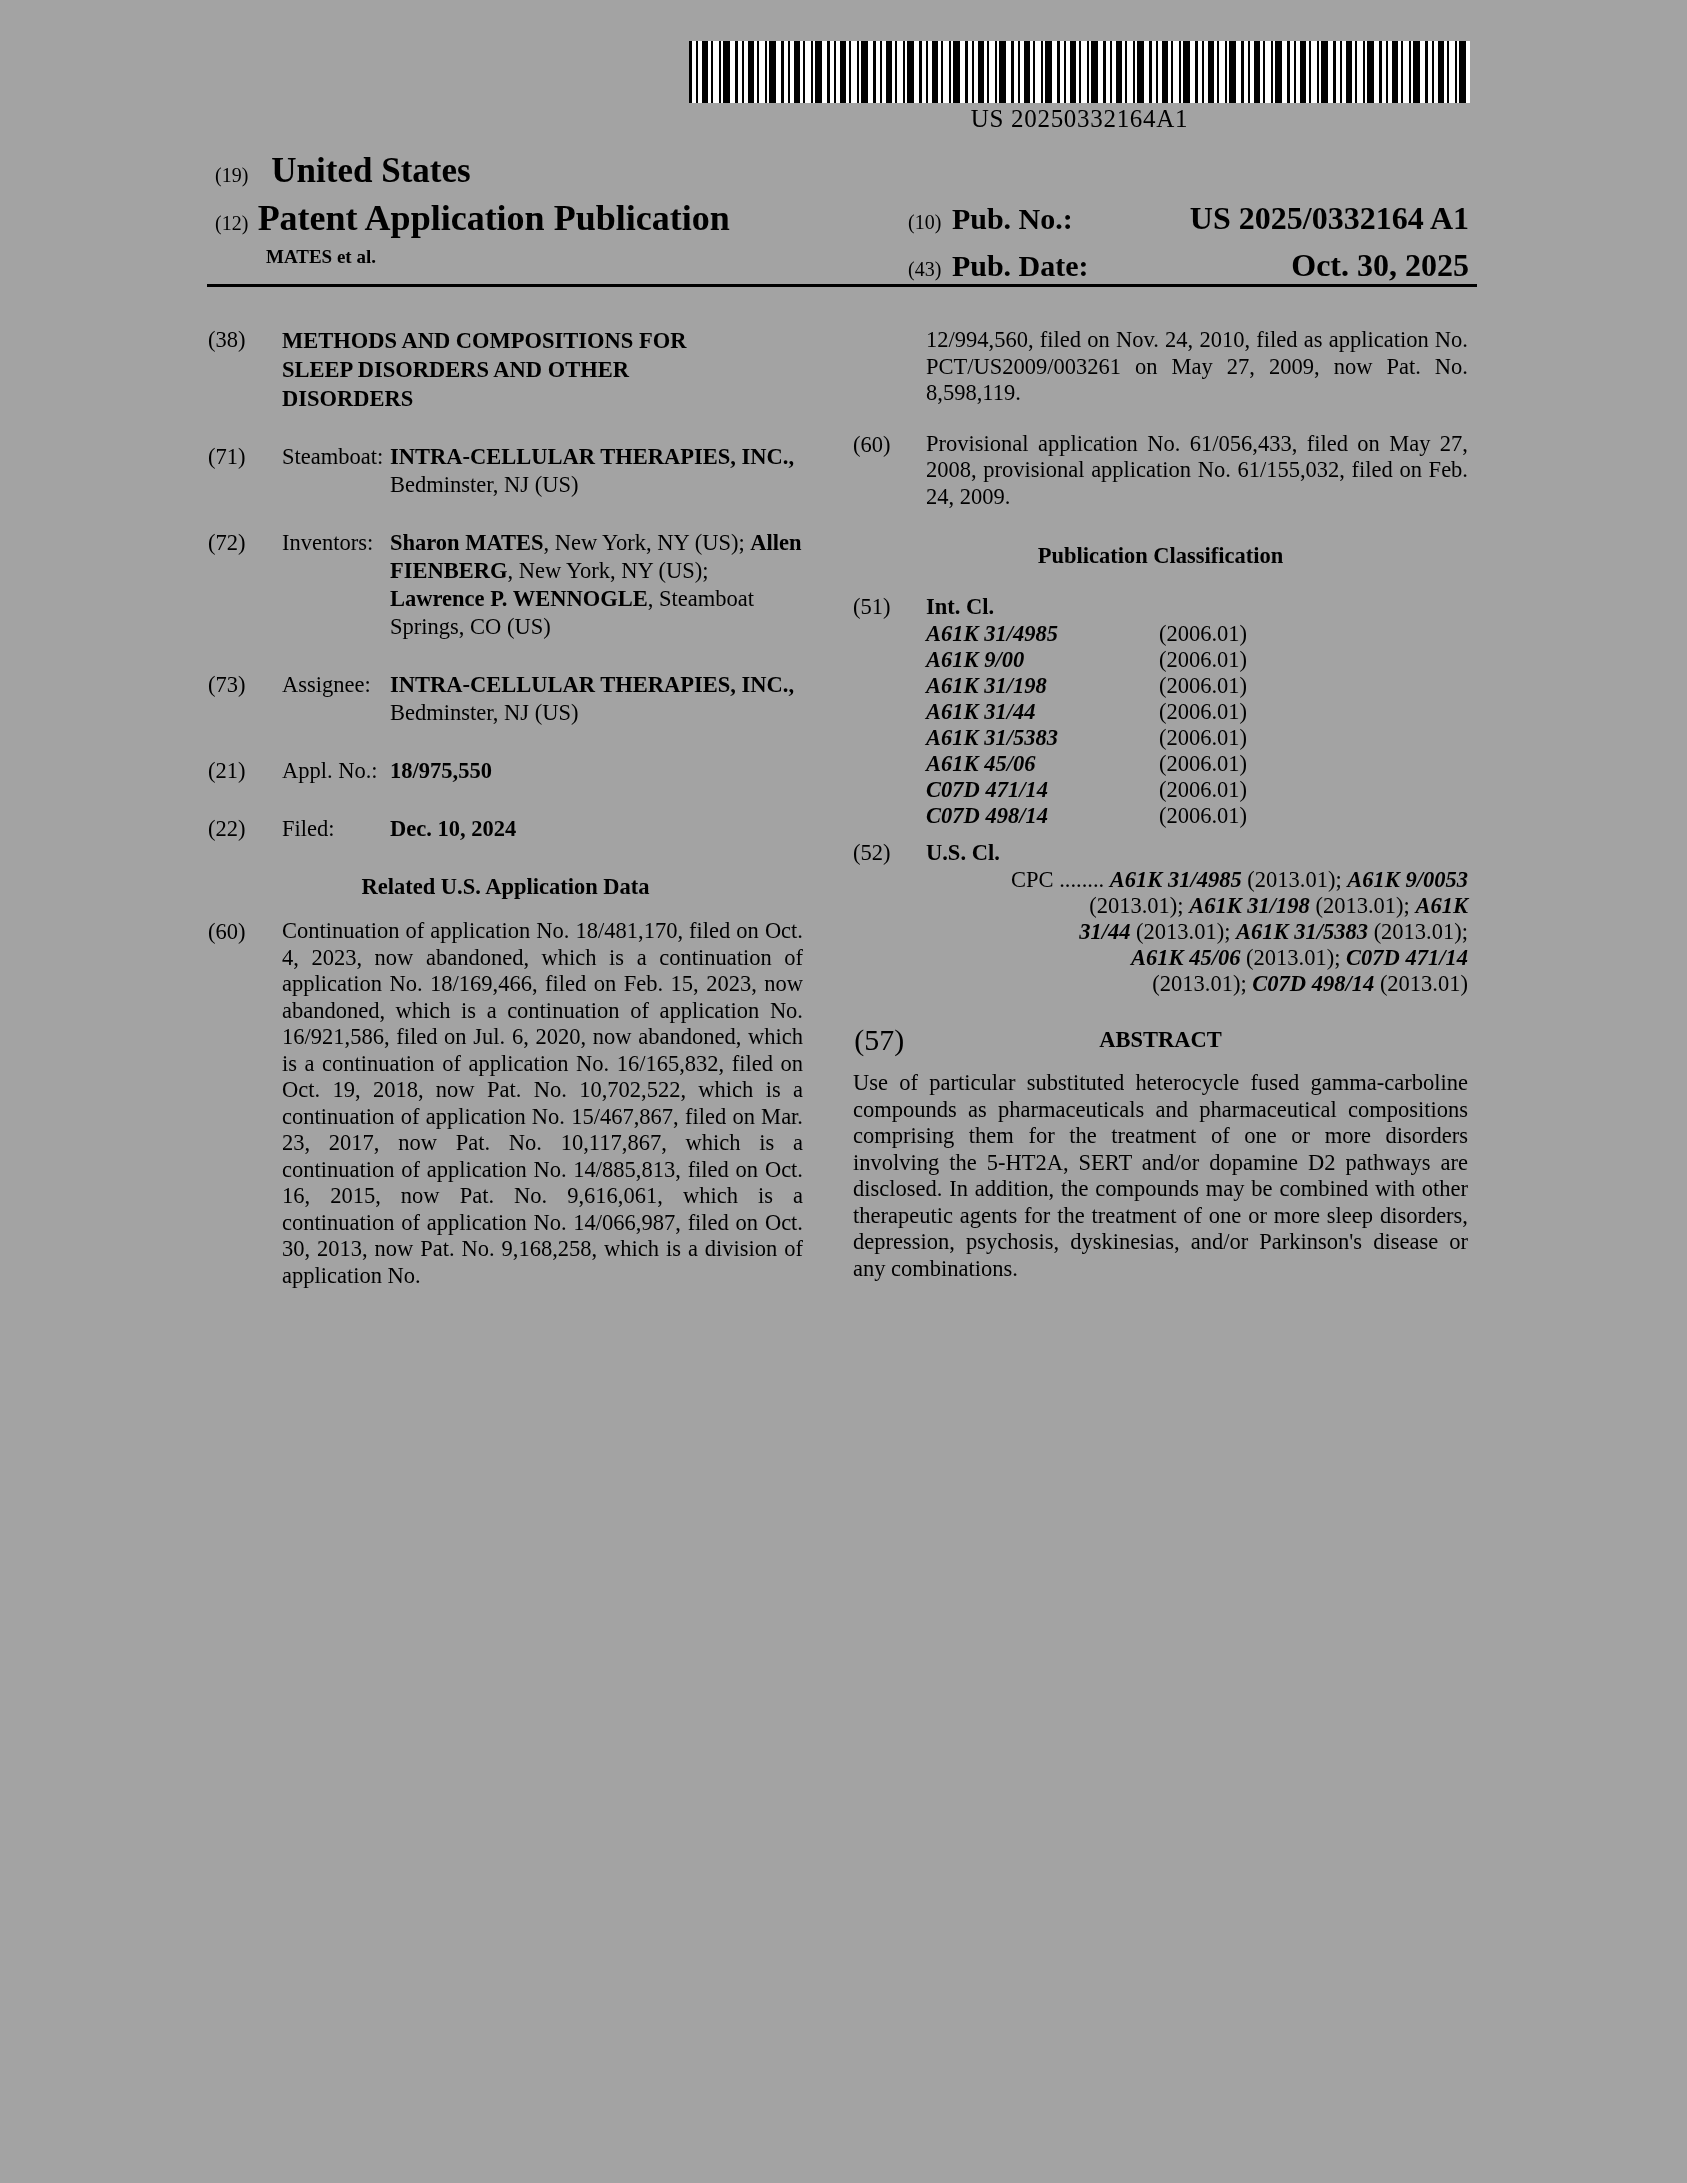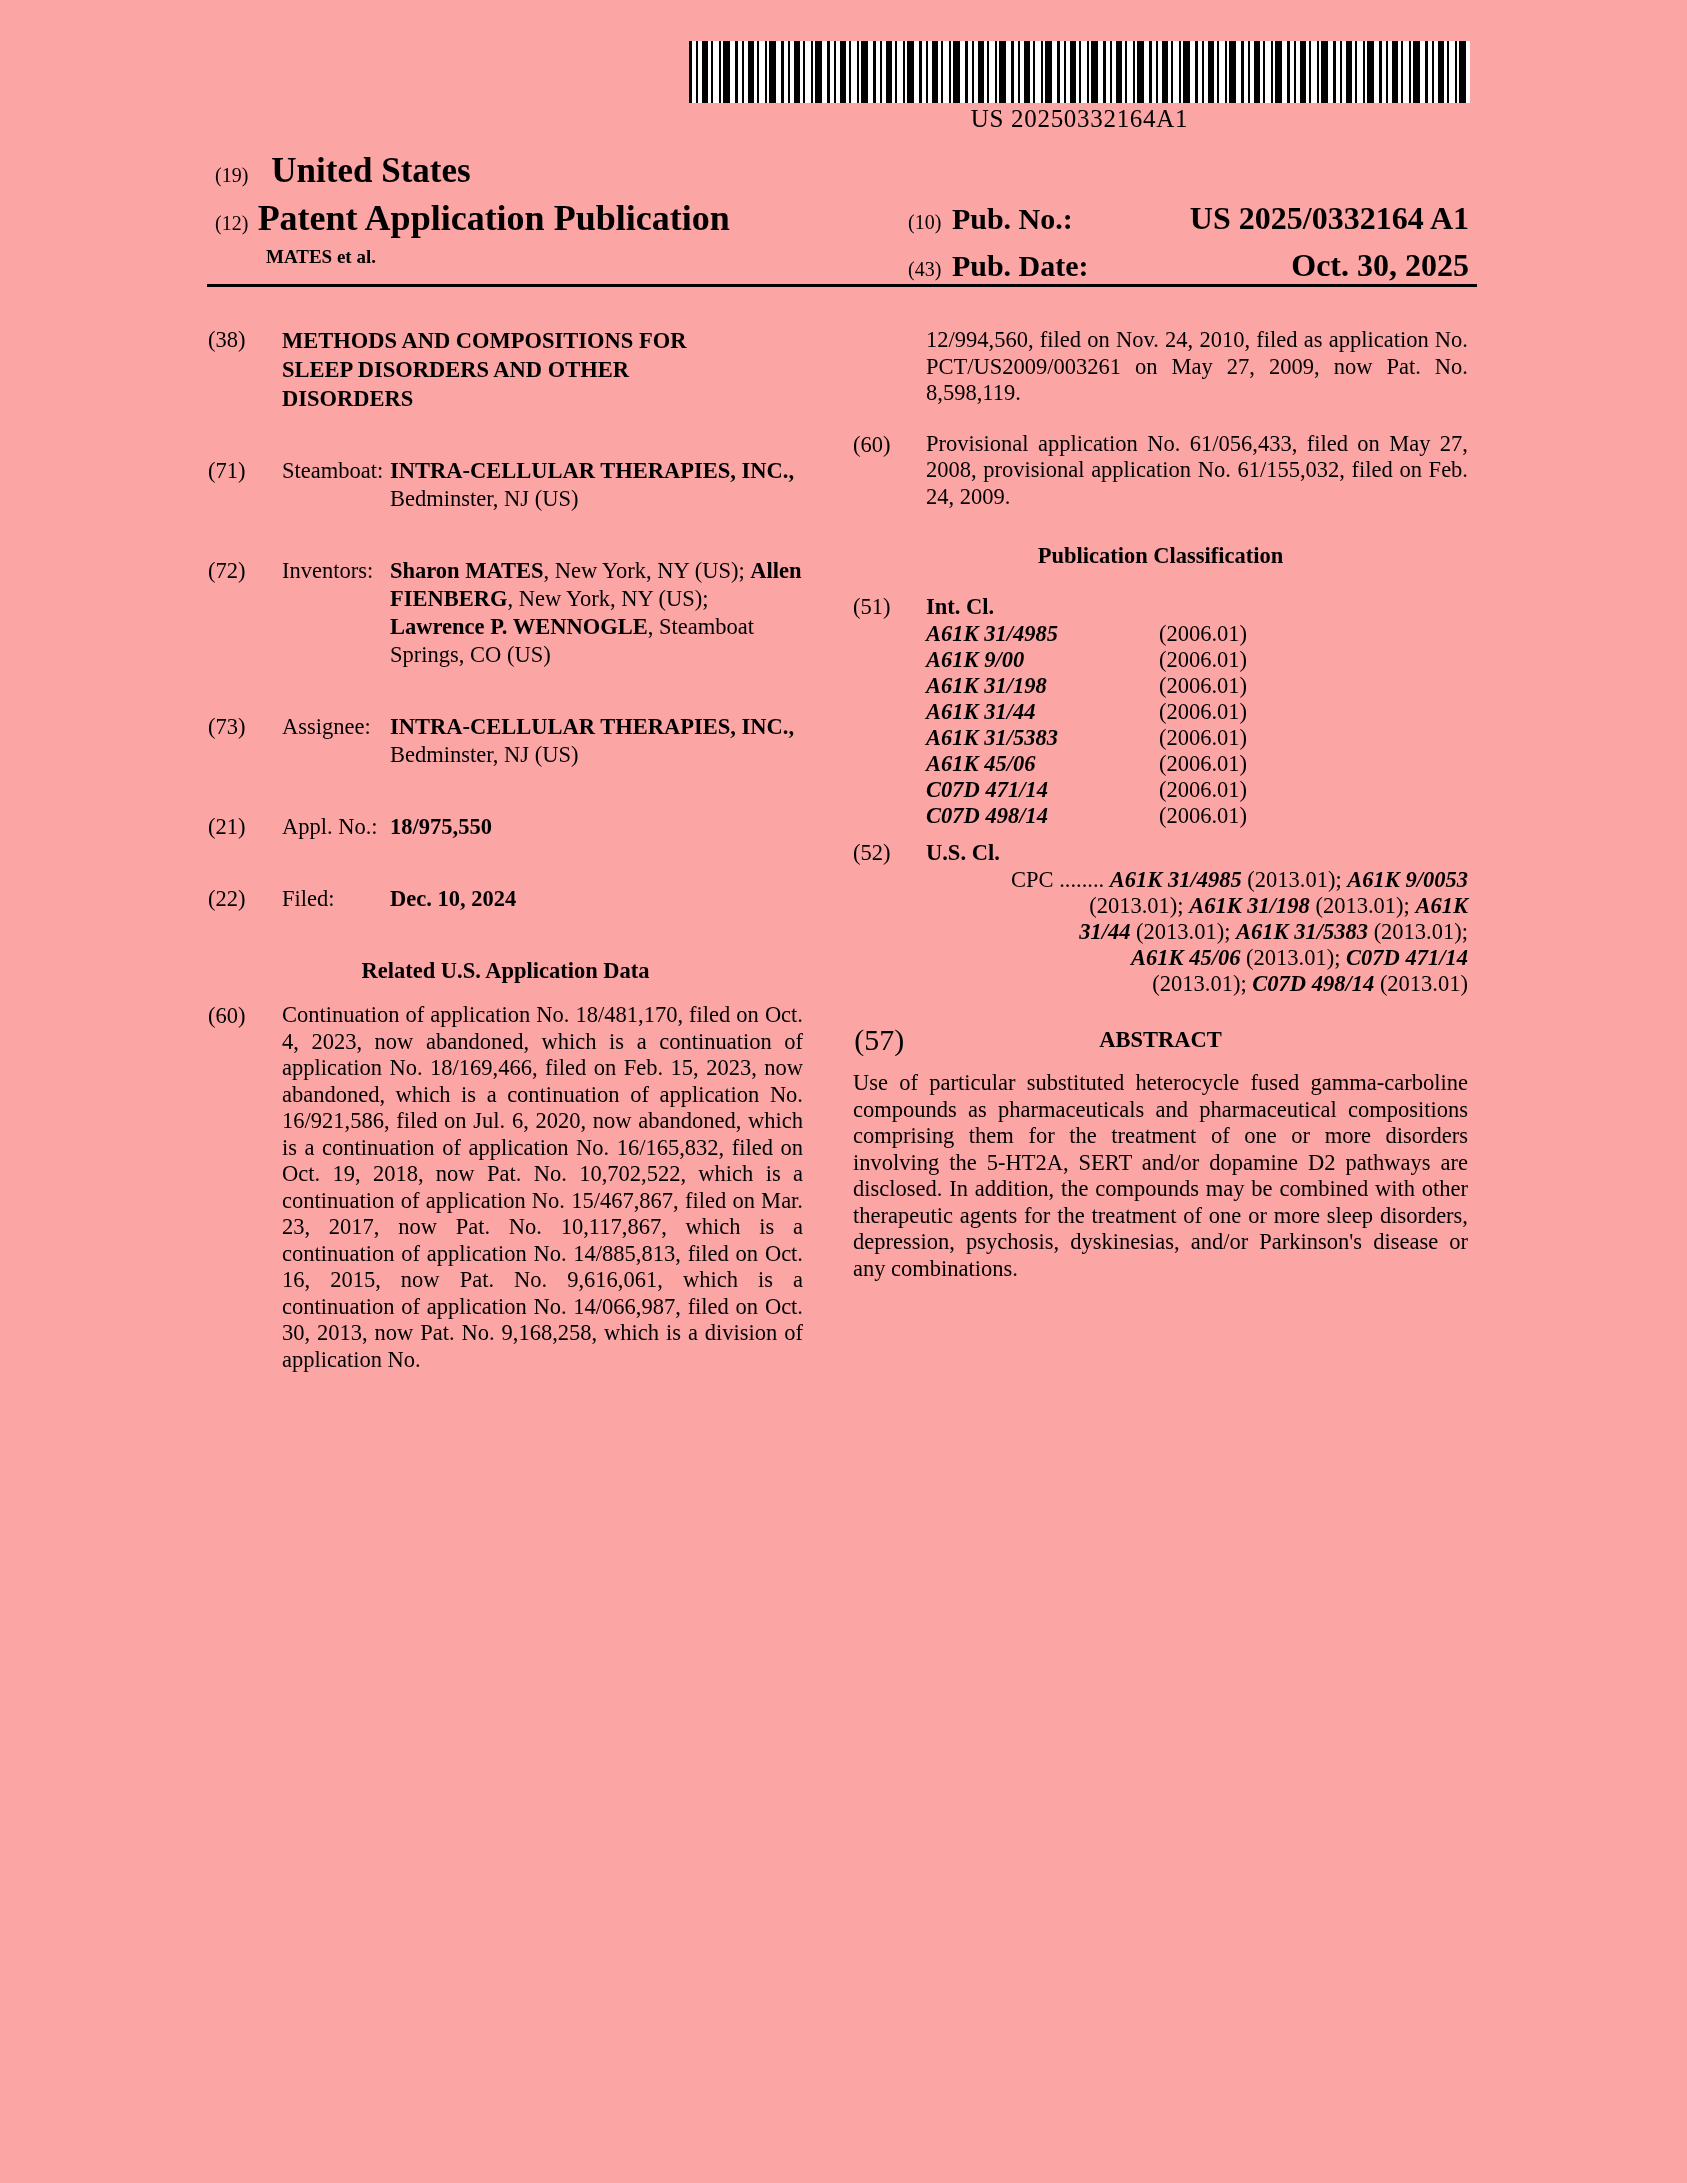--- a/index.html
+++ b/index.html
@@ -1,21 +1,21 @@
 <!DOCTYPE html>
 <html style="font-size:10.6px"><head>
 <meta charset="utf-8">
 <style>
   * { margin: 0; padding: 0; box-sizing: border-box; }
   html, body { background: #e8e8e8; }
   .page {
     position: relative;
     width: 1687px;
     height: 2183px;
-    background: #fca5a5;
+    background: #a3a3a3;
     font-family: "Liberation Serif", "DejaVu Serif", serif;
     color: #000;
     overflow: hidden;
   }
   
   .barcode {
     position: absolute; left: 689px; top: 41px; width: 781px; height: 62px;
     background: repeating-linear-gradient(90deg,
       #000 0 3.3px,  #fff 3.3px 7.3px,
       #000 7.3px 9.3px, #fff 9.3px 12.6px,
@@ -44,21 +44,21 @@
   
   .col { position: absolute; top: 326px; font-size: 22.5px; line-height: 28px; }
   .col-left  { left: 208px;  width: 595px; }
   .col-right { left: 853px; width: 615px; }
   .b { font-weight: bold; }
   .code { font-weight: bold; font-style: italic; }
   .field { display: grid; grid-template-columns: 74px 108px 1fr; }
   .field2 { display: grid; grid-template-columns: 74px 1fr; }
   .just { text-align: justify; line-height: 26.5px; }
   .title-text { font-weight: bold; max-width: 470px; line-height: 29px; }
-  .mt-sec { margin-top: 44px; font-family: Liberation Serif, serif; }
+  .mt-sec { margin-top: 30px; font-family: Liberation Serif, serif; }
   .center-head { text-align: center; font-weight: bold; }
   
   .hang { margin-left: 73px; }
   .intcl-row { display: grid; grid-template-columns: 233px 1fr; line-height: 26px; }
   .cpc-line { text-align: right; line-height: 26px; }
   .abs-row { position: relative; text-align: center; font-weight: bold; }
   .abs-row .pnum-abs { position: absolute; left: 1.3px; top: 0; font-weight: normal; font-size: 30px; }
 </style>
 </head>
 <body>

